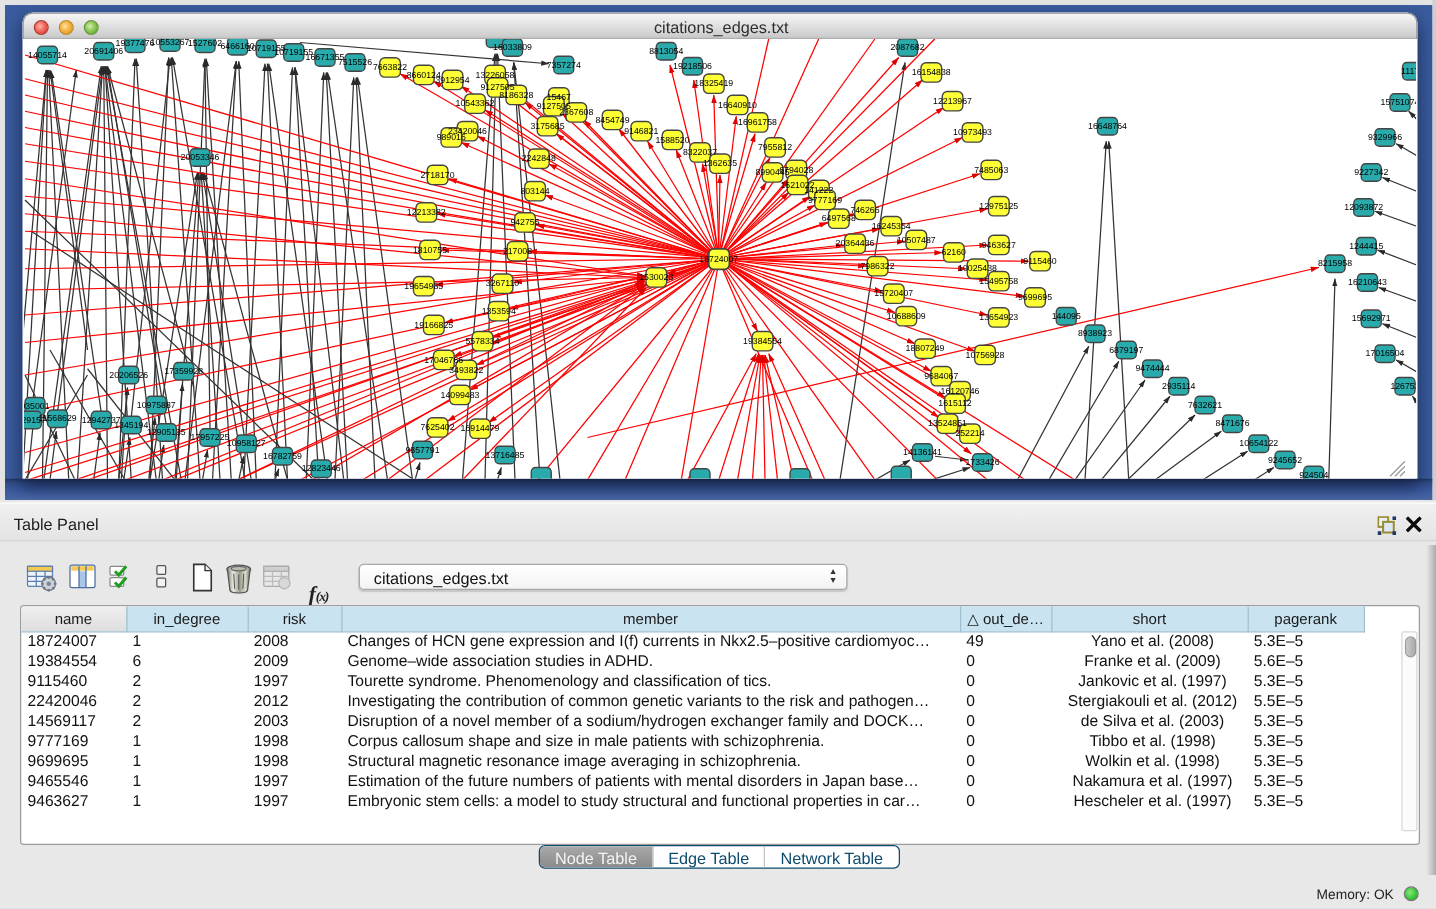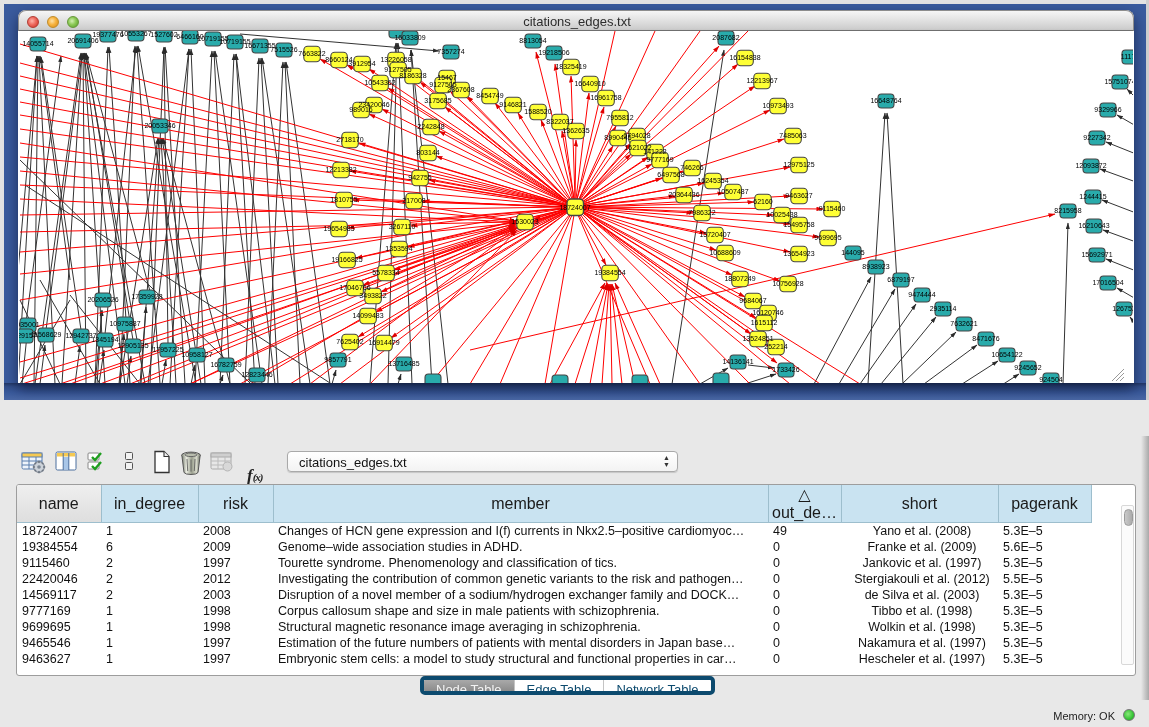--- a/index.html
+++ b/index.html
@@ -20,26 +20,26 @@
 #float-ic{position:absolute;left:1102px;top:10px}
 #close-ic{position:absolute;left:1124px;top:9.5px}
 .tbi{position:absolute;top:50px}
 .fx{position:absolute;left:247px;top:66px;font-family:"Liberation Serif",serif;font-style:italic;font-weight:700;font-size:17px;color:#222}
 .fx span{font-size:11px;letter-spacing:-1px}
 #combo{position:absolute;left:287px;top:51px;width:391px;height:21px;background:linear-gradient(#ffffff,#f3f3f3);border:1px solid #a9a9a9;border-radius:4px;box-shadow:0 1px 1px rgba(0,0,0,.15)}
 #combo .ct{position:absolute;left:11px;top:3px;font-size:13px;color:#111}
 #combo .st{position:absolute;right:4px;top:2px;width:13px;height:15px;font-size:7px;line-height:7px;color:#333;text-align:center}
 #tblwrap{position:absolute;left:16px;top:84px;width:1120px;height:192px;background:#fff;border:1px solid #9d9d9d;border-radius:3px;overflow:hidden}
 table{border-collapse:collapse;table-layout:fixed;width:1074px;font-size:12.5px}
-th{background:#c9e3f1;border-right:1px solid #9dbecd;border-bottom:1px solid #9dbecd;font-weight:400;font-size:16px;height:20px;padding:0;color:#1a1a1a}
+th{background:#c9e3f1;border-right:1px solid #9dbecd;border-bottom:1px solid #9dbecd;font-weight:400;font-size:12px;height:20px;padding:0;color:#1a1a1a}
 td{height:16px;padding:0 0 0 5px;color:#111;white-space:nowrap;overflow:hidden}
 .c0{width:84px}.c1{width:97px}.c2{width:75px}.c3{width:495px}.c4{width:73px}.c5{width:157px;text-align:center}.c6{width:93px}
 #vscroll{position:absolute;left:1121px;top:105px;width:13px;height:160px;background:#fbfbfb;border:1px solid #d8d8d8;border-radius:2px}
 #vthumb{position:absolute;left:1.5px;top:3px;width:9px;height:17px;background:linear-gradient(90deg,#c9c9c9,#ababab);border-radius:5px;border:1px solid #9a9a9a}
-#tabs{position:absolute;left:420px;top:276px;height:19px;border:4px solid #0c4a6e;border-radius:5px;background:#fff;overflow:hidden;display:flex}
+#tabs{position:absolute;left:431px;top:276px;height:19px;border:1px solid #0c4a6e;border-radius:5px;background:#fff;overflow:hidden;display:flex}
 #tabs div{font-size:13px;color:#0c4a6e;padding:1px 12px 0;line-height:17px}
 #tabs .sel{background:linear-gradient(#a9a9a9,#8b8b8b);color:#f4f4f4}
 #tabs .sep{width:1px;padding:0;background:#c4c4c4}
 #mem{position:absolute;right:34px;top:310px;font-size:11px;color:#222}
 #memdot{position:absolute;right:14px;top:309px;width:12px;height:12px;border-radius:50%;background:radial-gradient(circle at 4px 4px,#8ae87a,#35c435 60%,#1da01d);border:1px solid #777}
 #redge{position:absolute;left:1141px;top:436px;width:8px;height:264px;background:linear-gradient(90deg,rgba(200,200,200,0),#a9a9a9)}
 </style></head>
 <body>
 <div id="page">
 <div id="desk"></div>
@@ -556,20 +556,33 @@
       </div>
   <div id="tbar">
     <div class="tl" id="tl1"></div>
         <div class="tl" id="tl2"></div>
         <div class="tl" id="tl3"></div>
     <div id="title">citations_edges.txt</div>
   </div>
 </div>
 <div id="shadow-b"></div>
 <div id="panel">
+  <div id="ptitle">
+        <span>Table Panel</span>
+    <svg id="float-ic" width="15" height="15" viewBox="0 0 15 15">
+      <rect x="0.5" y="0.5" width="8" height="8" fill="#e8f0fa" stroke="#9a8c2e" stroke-width="1.6"></rect>
+      <rect x="4.5" y="4.5" width="8.5" height="8.5" fill="#dde9f7" stroke="#9a8c2e" stroke-width="1.6"></rect>
+      <rect x="12" y="0" width="3" height="3" fill="#1d3a6b"></rect>
+      <rect x="0" y="12" width="3" height="3" fill="#1d3a6b"></rect>
+      <rect x="12" y="12" width="3" height="3" fill="#1d3a6b"></rect>
+    </svg>
+    <svg id="close-ic" width="14" height="13" viewBox="0 0 14 13">
+      <path d="M1.5,1 L12.5,12 M12.5,1 L1.5,12" stroke="#0a0a0a" stroke-width="2.6"></path>
+    </svg>
+  </div>
 
 <svg class="tbi" style="left:21px" width="25" height="24" viewBox="0 0 25 24">
  <rect x="1" y="3" width="20" height="16" rx="1.5" fill="#eef4fb" stroke="#5a7fae"></rect>
  <rect x="1" y="3" width="20" height="4" fill="#f5c952" stroke="#5a7fae"></rect>
  <line x1="8" y1="7" x2="8" y2="19" stroke="#5a7fae"></line>
         <line x1="15" y1="7" x2="15" y2="19" stroke="#5a7fae"></line>
  <line x1="1" y1="11" x2="21" y2="11" stroke="#5a7fae"></line>
         <line x1="1" y1="15" x2="21" y2="15" stroke="#5a7fae"></line>
  <circle cx="18" cy="17" r="5.4" fill="#cdd3da" stroke="#6d7683"></circle>
  <circle cx="18" cy="17" r="2" fill="#8d97a5"></circle>

